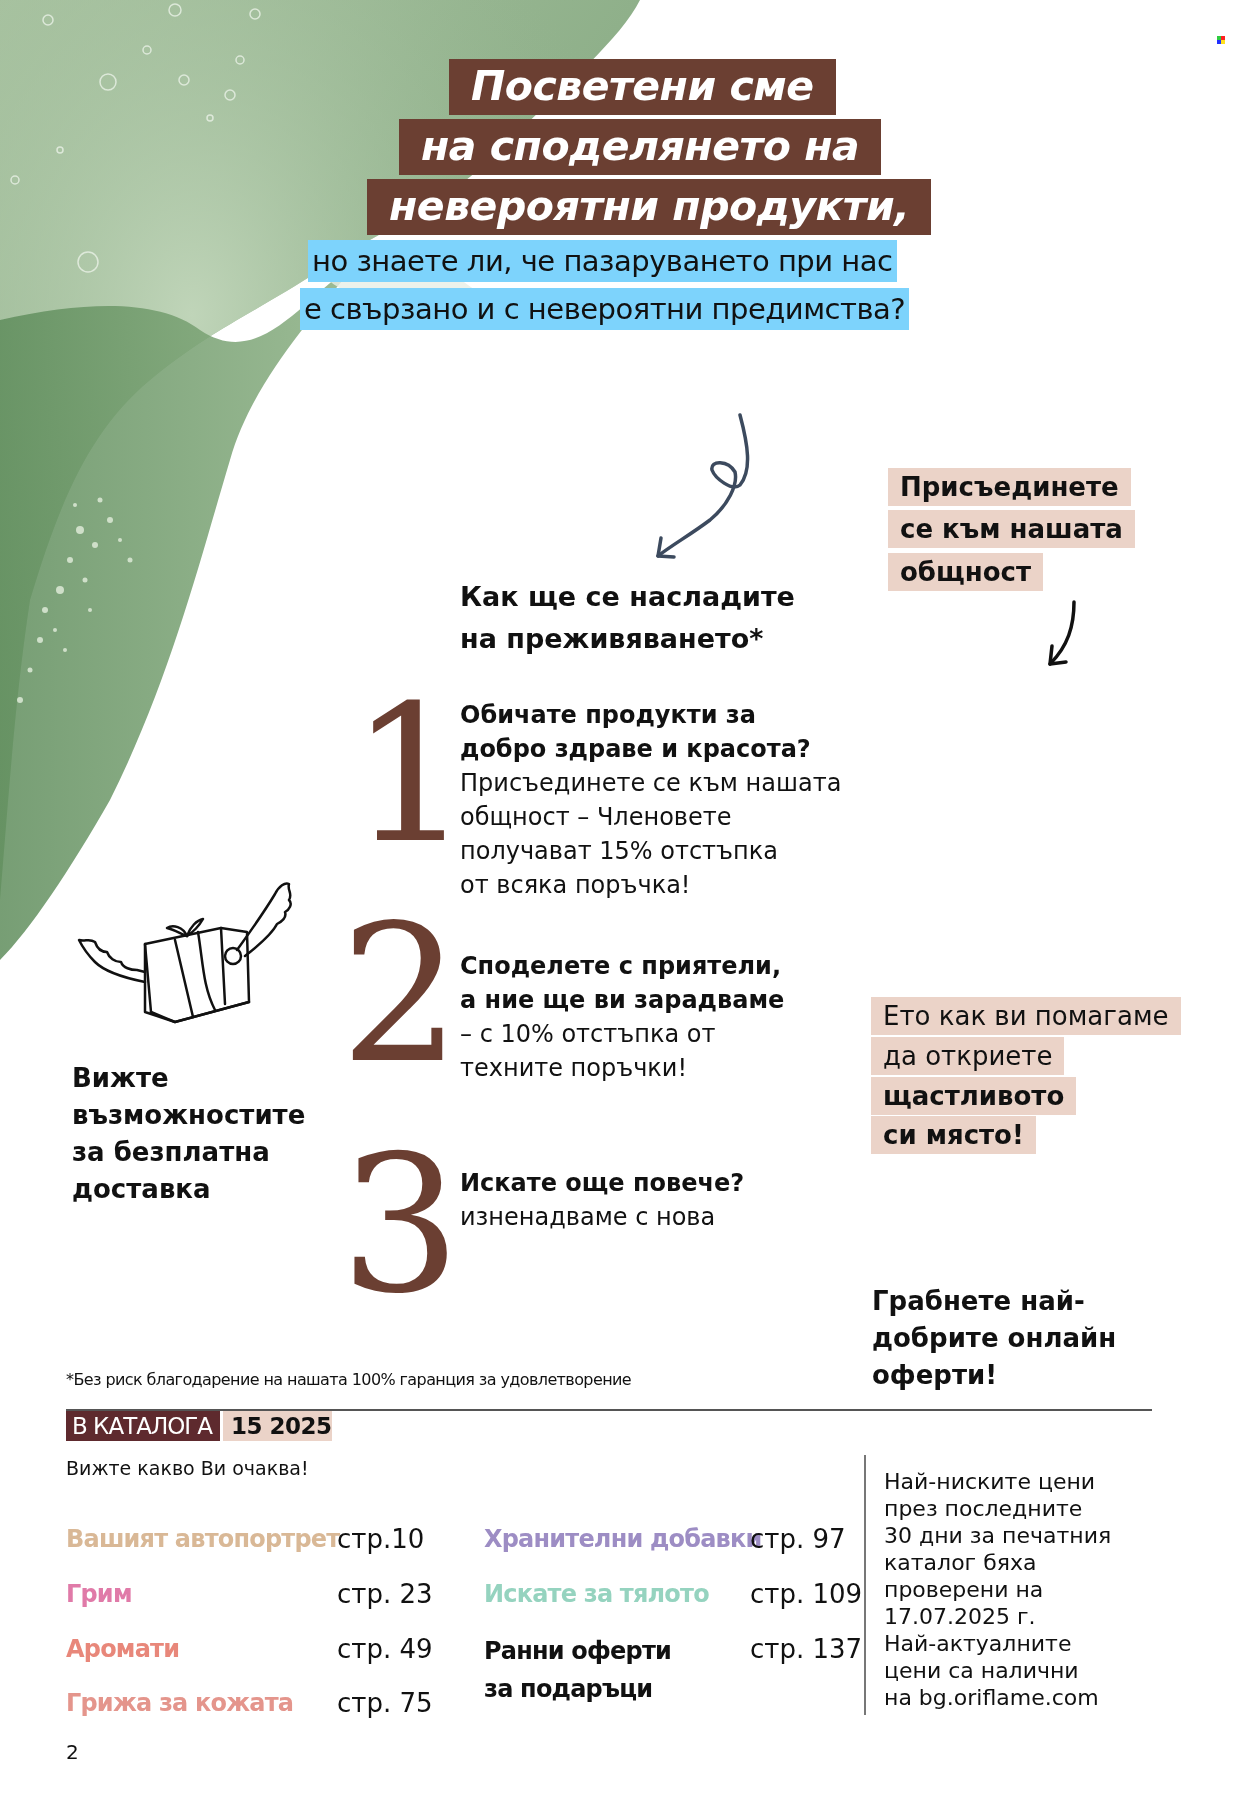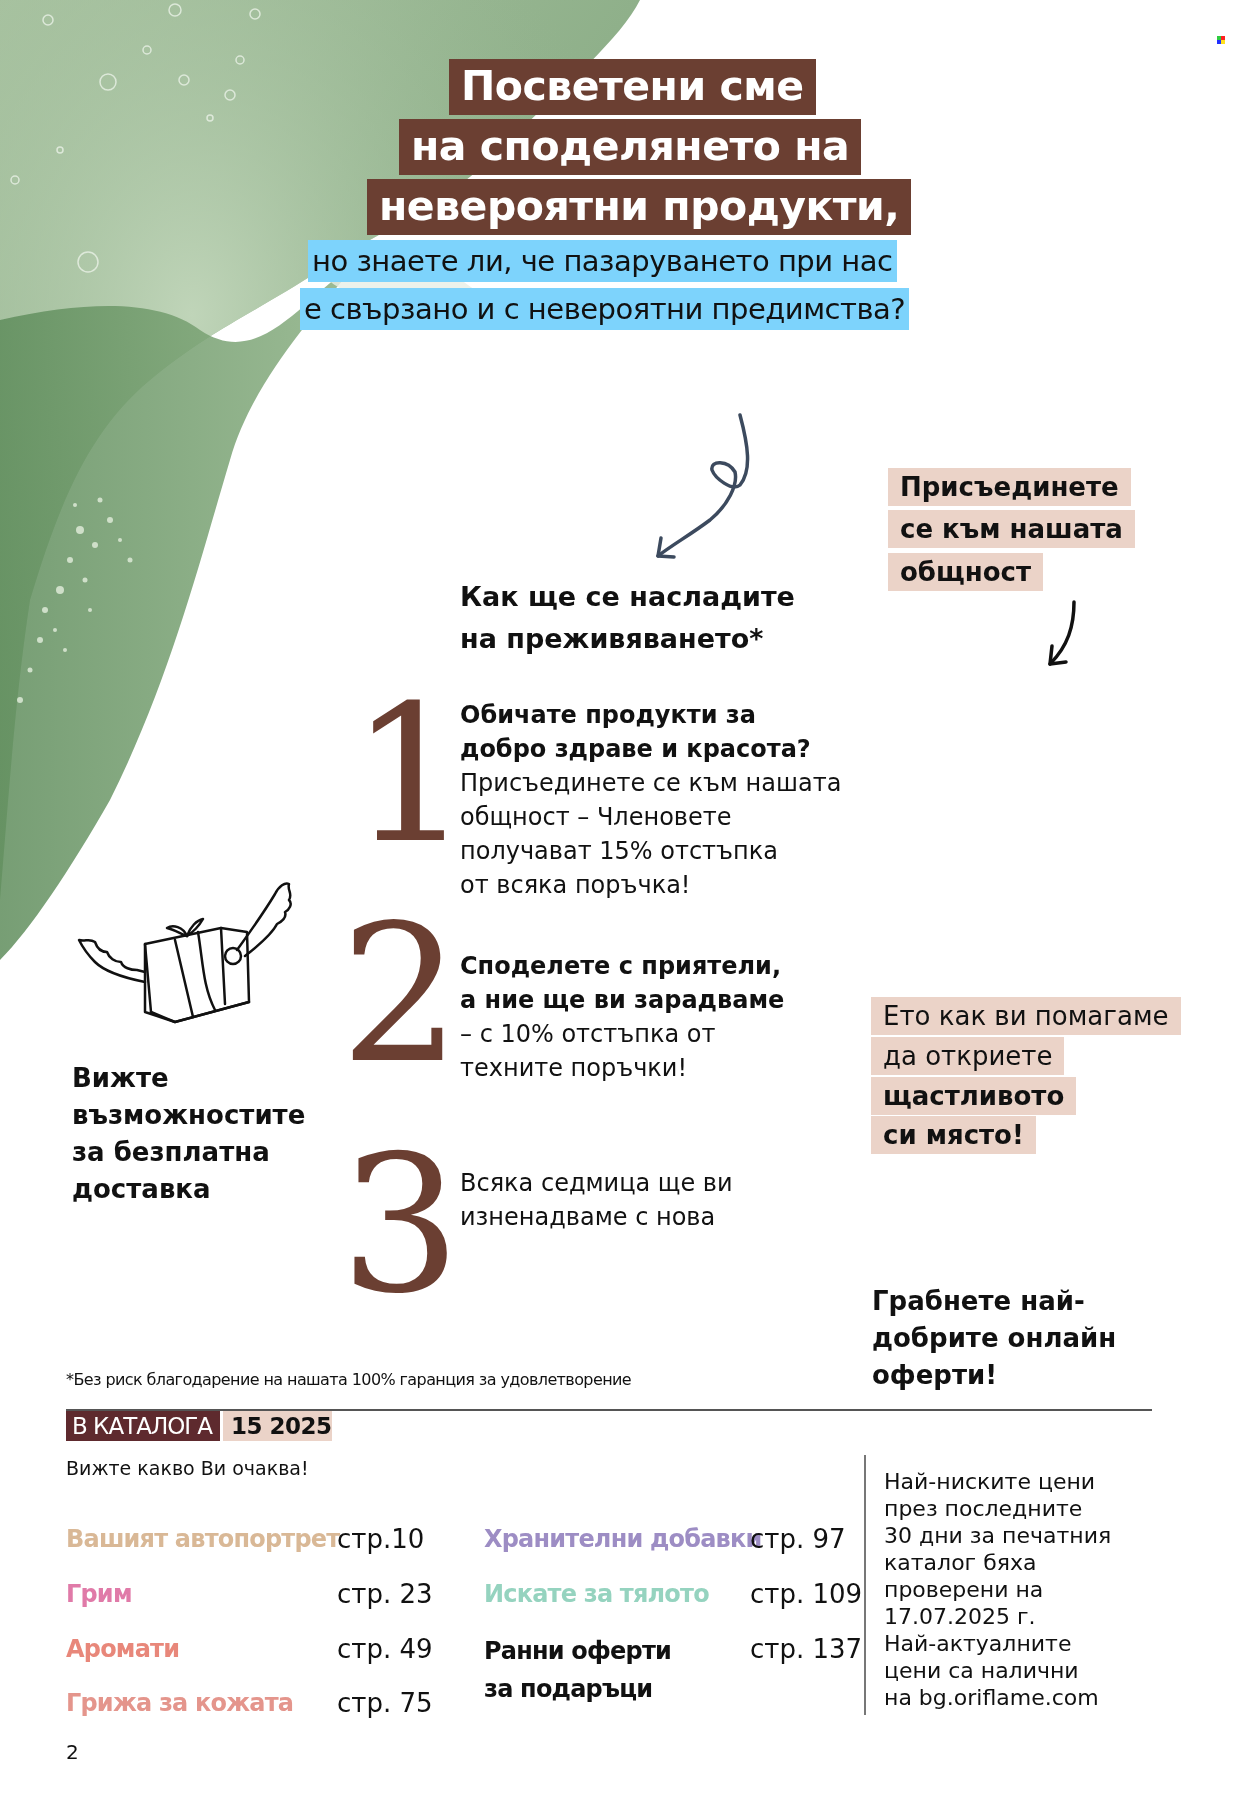--- a/index.html
+++ b/index.html
@@ -9,21 +9,21 @@
   .bg-green {
     position: absolute; left: 0; top: 0; width: 1250px; height: 1000px; pointer-events: none;
   }
 
   .abs { position: absolute; }
 
   
   .hero-line {
     position: absolute; background: #6b3f32; color: #fff;
     font-weight: bold; font-size: 41px; line-height: 54px; height: 56px;
-    padding: 0 12px; white-space: nowrap; letter-spacing: -0.5px;
+    padding: 0 22px; white-space: nowrap; letter-spacing: -0.5px; font-style: italic;
   }
   .hero-sub {
     position: absolute; background: #7dd3fc; color: #111;
     font-size: 29px; line-height: 42px; height: 42px; padding: 0 4px; white-space: nowrap;
     letter-spacing: -0.5px;
   }
 
   .pink-tag {
     position: absolute; background: #ebd3c8; color: #111;
     font-size: 26px; line-height: 38px; height: 38px; padding: 0 12px; white-space: nowrap;
@@ -175,21 +175,21 @@
 </div>
 
 <div class="step" style="top:949px;">
   <div class="q">Споделете с приятели,</div>
   <div class="q">а ние ще ви зарадваме</div>
   <div>– с 10% отстъпка от</div>
   <div>техните поръчки!</div>
 </div>
 
 <div class="step" style="top:1166px;">
-  <div>Всяка седмица ще ви</div>
+  <div class="q">Искате още повече?</div>
   <div>изненадваме с нова</div>
 </div>
 
 <svg class="abs" style="left:75px;top:872px;" width="230" height="160" viewBox="0 0 230 160">
   <g fill="none" stroke="#111" stroke-width="2.5" stroke-linejoin="round" stroke-linecap="round">
     <path d="M70,72 L146,56 L172,60 L174,130 L100,150 L70,140 Z"></path>
     <path d="M70,72 L76,140"></path>
     <path d="M100,68 L118,145"></path>
     <path d="M123,60 C128,90 128,115 140,138"></path>
     <path d="M146,56 L150,132"></path>

